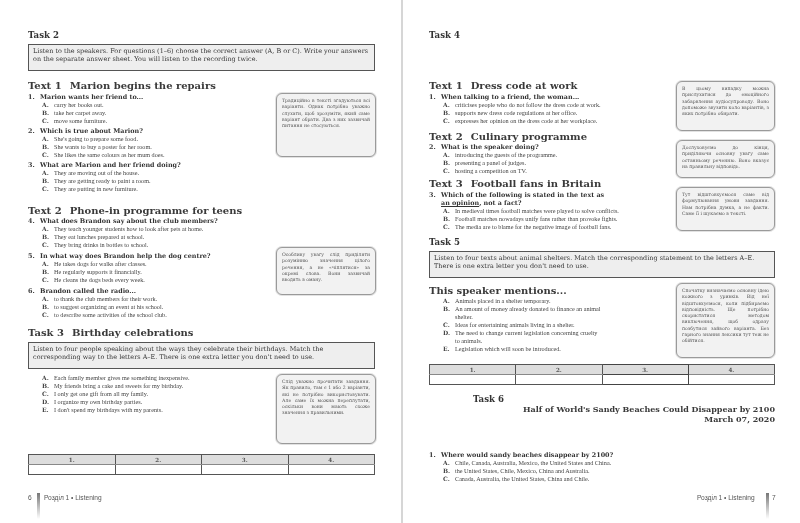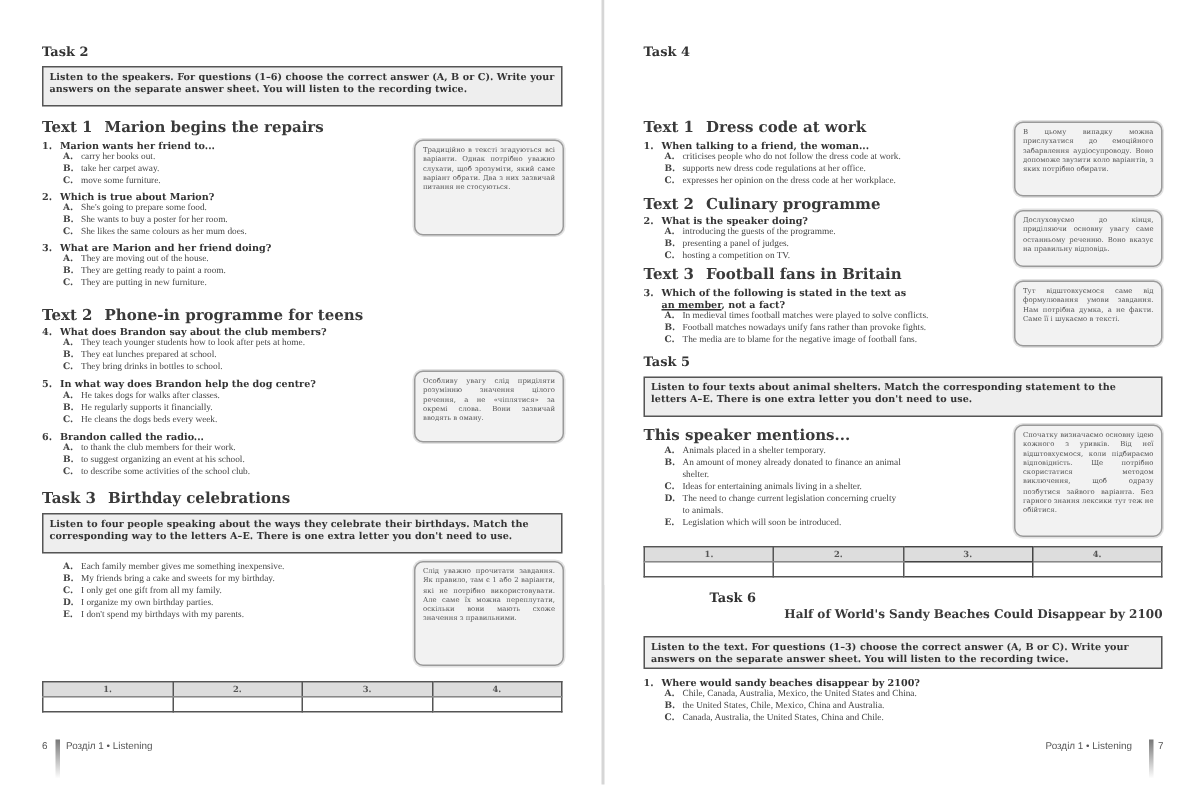--- a/index.html
+++ b/index.html
@@ -5,21 +5,21 @@
   html, body { margin:0; padding:0; }
   body { width:800px; height:523px; overflow:hidden; background:#ffffff; position:relative;
          font-family:"DejaVu Serif", serif; color:#3a3a3a; }
   .page { position:absolute; top:0; height:390px; background:#fff; }
   .page.left { left:0; width:401px; }
   .page.right { left:403px; width:397px; }
   .seam { position:absolute; left:401px; top:0; width:2px; height:523px; background:#d6d6d6; }
   .abs { position:absolute; }
   .task-title { font-size:8.6px; font-weight:bold; color:#333; }
   .instr { position:absolute; border:1.5px solid #555; background:#eeeeee; box-sizing:border-box;
-           font-size:6.4px; font-weight:bold; line-height:8.2px; padding:2px 4px; color:#333; letter-spacing:0.05px; }
+           font-size:6.4px; font-weight:normal; line-height:8.2px; padding:2px 4px; color:#333; letter-spacing:0.05px; }
   .text-head { font-size:10px; font-weight:bold; color:#3a3a3a; white-space:nowrap; }
   .text-head .tn { margin-right:8px; }
   .q { position:absolute; font-size:6.4px; line-height:8px; }
   .q .qn { position:absolute; left:0; font-weight:bold; }
   .q .qt { position:absolute; left:12px; font-weight:bold; white-space:nowrap; color:#333; }
   .opt { position:absolute; font-size:6.2px; line-height:8px; white-space:nowrap; color:#444;
          font-family:"Liberation Serif", serif; }
   .opt .ol { display:inline-block; width:12px; font-weight:bold; font-family:"DejaVu Serif", serif; font-size:6px; }
   .note { position:absolute; border:1.6px solid #9a9a9a; border-radius:6px; background:#f2f2f2;
           box-sizing:border-box; font-size:4.6px; line-height:6.3px; padding:4px 5px; color:#555;
@@ -164,21 +164,21 @@
   <div class="opt" style="left:40px;top:159px;"><span class="ol">B.</span><span>presenting a panel of judges.</span></div>
   <div class="opt" style="left:40px;top:167px;"><span class="ol">C.</span><span>hosting a competition on TV.</span></div>
   <div class="note" style="left:273px;top:140px;width:99px;height:38px;">Дослуховуємо до кінця, приділяючи основну увагу саме останньому реченню. Воно вказує на правильну відповідь.</div>
 
   <div class="abs text-head" style="left:26px;top:178px;">
     <span class="tn">Text 3</span><span>Football fans in Britain</span>
   </div>
   <div class="q" style="left:26px;top:191px;width:250px;height:16px;">
     <span class="qn">3.</span>
     <span class="qt">Which of the following is stated in the text as</span>
-    <span class="qt" style="top:8px;"><span class="underline">an member</span><span>, not a fact?</span></span>
+    <span class="qt" style="top:8px;"><span class="underline">an opinion</span><span>, not a fact?</span></span>
   </div>
   <div class="opt" style="left:40px;top:207px;"><span class="ol">A.</span><span>In medieval times football matches were played to solve conflicts.</span></div>
   <div class="opt" style="left:40px;top:215px;"><span class="ol">B.</span><span>Football matches nowadays unify fans rather than provoke fights.</span></div>
   <div class="opt" style="left:40px;top:223px;"><span class="ol">C.</span><span>The media are to blame for the negative image of football fans.</span></div>
   <div class="note" style="left:273px;top:187px;width:99px;height:44px;">Тут відштовхуємося саме від формулювання умови завдання. Нам потрібна думка, а не факти. Саме її і шукаємо в тексті.</div>
 
   <div class="abs task-title" style="left:26px;top:237px;">Task 5</div>
   <div class="instr" style="left:26px;top:251px;width:346px;height:27px;">Listen to four texts about animal shelters. Match the corresponding statement to the letters A–E. There is one extra letter you don't need to use.</div>
 
   <div class="abs text-head" style="left:26px;top:285px;">This speaker mentions...</div>
@@ -205,21 +205,21 @@
       <td></td>
       <td></td>
       <td style="border:1.5px solid #444;"></td>
       <td></td>
     </tr>
   </tbody>
     </table>
 
   <div class="abs task-title" style="left:26px;top:394px;margin-left:44px;">Task 6</div>
   <div class="abs text-head center" style="left:26px;top:404px;width:346px;font-size:8px;">Half of World's Sandy Beaches Could Disappear by 2100</div>
-  <div class="instr" style="left:26px;top:424px;width:346px;height:22px;">Listen to the text. For questions (1–3) choose the correct answer (A, B or C). Write your answers on the separate answer sheet. You will listen to the recording twice.</div>
+  <div class="abs text-head center" style="left:26px;top:414px;width:346px;font-size:8px;">March 07, 2020</div>
 
   <div class="q" style="left:26px;top:451px;width:250px;">
     <span class="qn">1.</span>
     <span class="qt">Where would sandy beaches disappear by 2100?</span>
   </div>
   <div class="opt" style="left:40px;top:459px;"><span class="ol">A.</span><span>Chile, Canada, Australia, Mexico, the United States and China.</span></div>
   <div class="opt" style="left:40px;top:467px;"><span class="ol">B.</span><span>the United States, Chile, Mexico, China and Australia.</span></div>
   <div class="opt" style="left:40px;top:475px;"><span class="ol">C.</span><span>Canada, Australia, the United States, China and Chile.</span></div>
 
   <div class="footer" style="left:294px;top:494px;">Розділ 1 • Listening</div>

